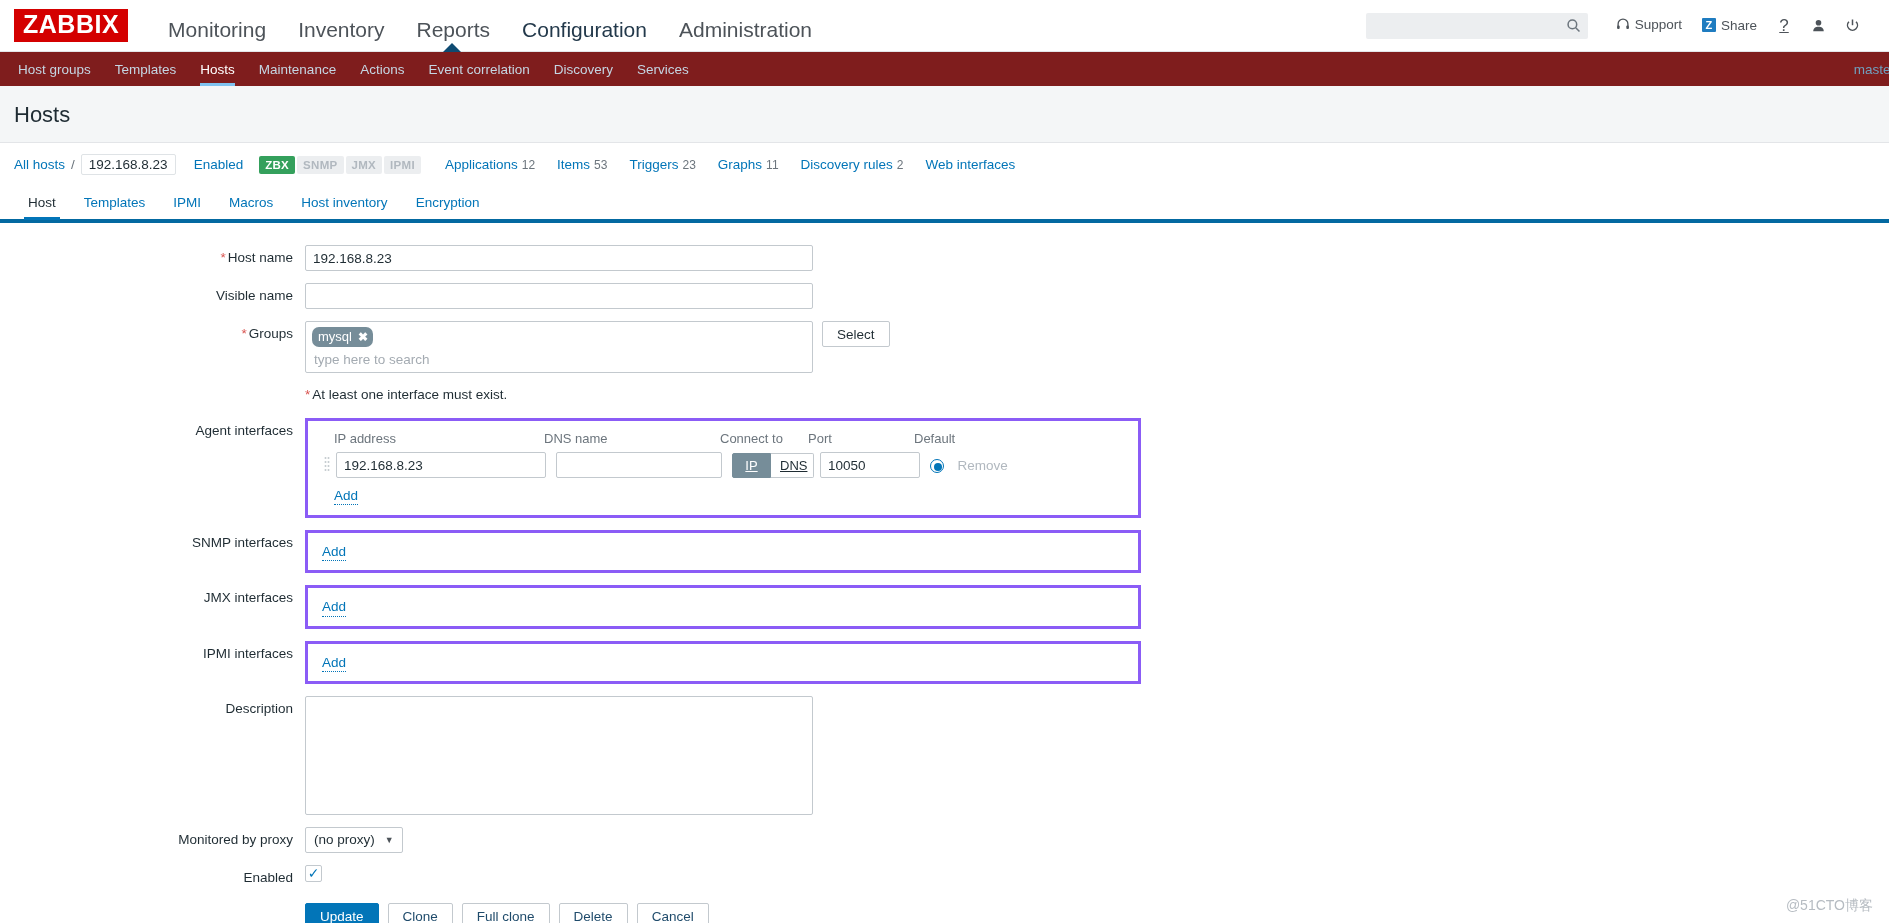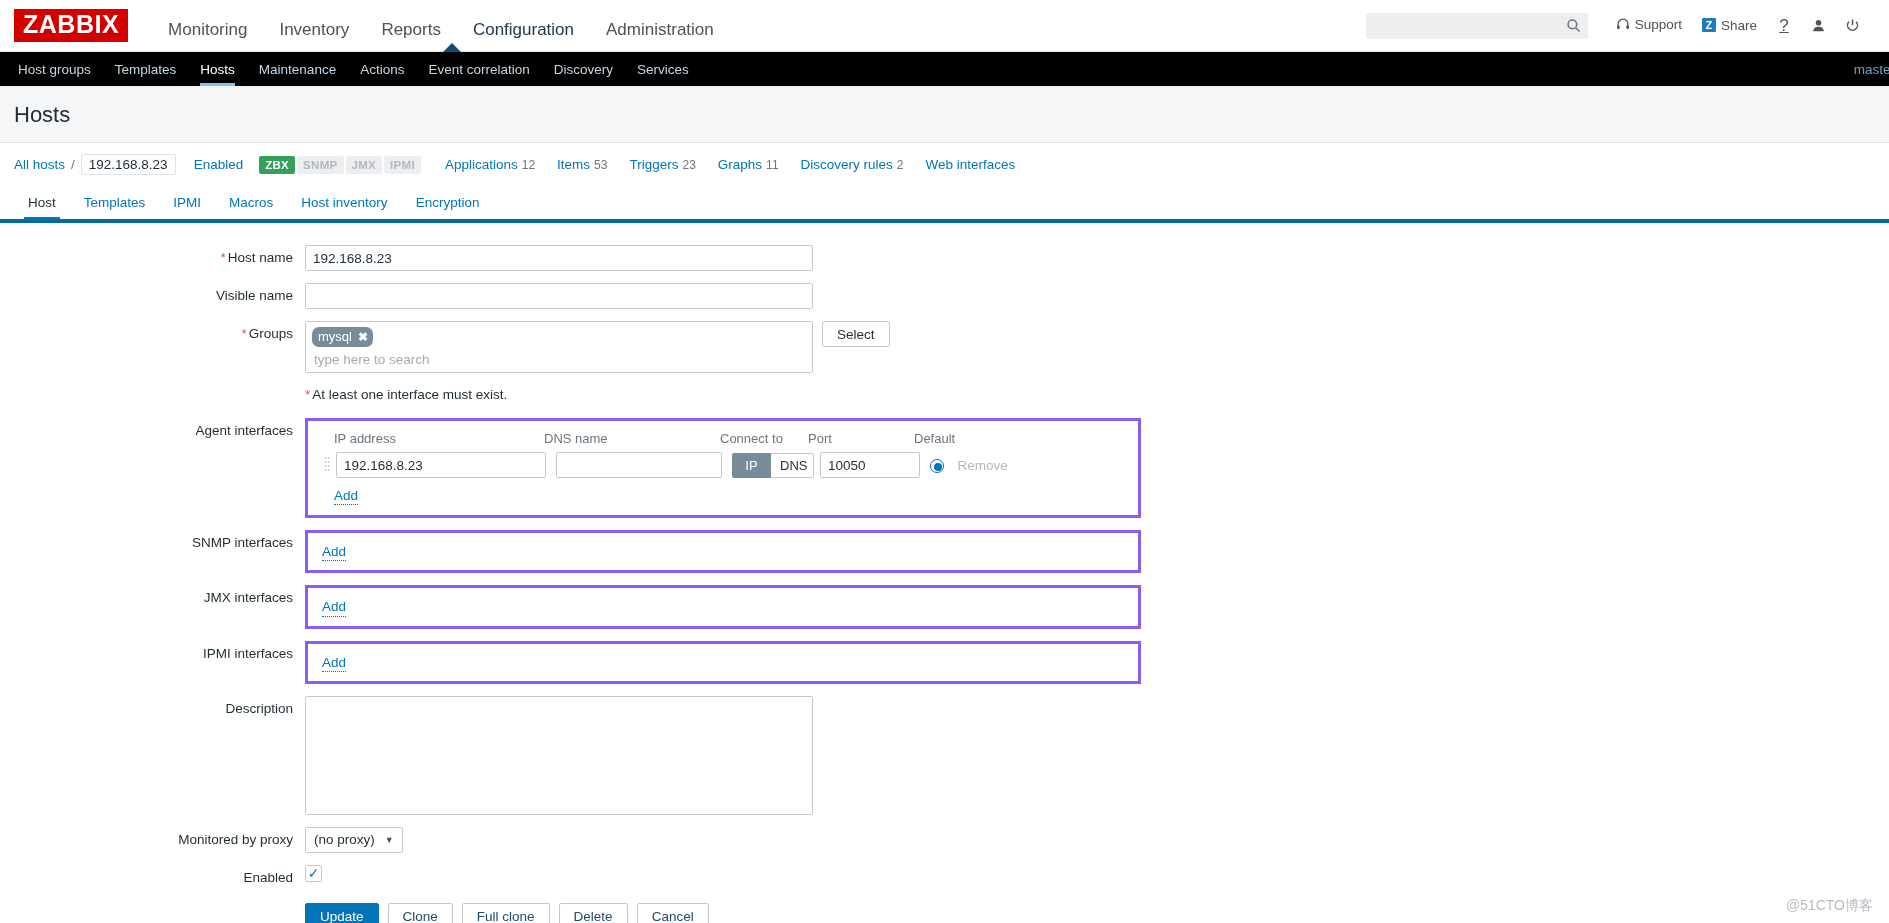--- a/index.html
+++ b/index.html
@@ -28,21 +28,21 @@
     font-weight: bold;
     letter-spacing: 0.5px;
     padding: 2px 9px 4px 9px;
     line-height: 1.05;
     margin-right: 24px;
     font-family: "Liberation Sans", sans-serif;
   }
   .mainnav { display: flex; align-items: center; height: 100%; }
   .mainnav a {
     color: #4d5359;
-    font-size: 17px;
+    font-size: 21px;
     text-decoration: none;
     padding: 0 16px;
     line-height: 52px;
     white-space: nowrap;
     margin-top: 8px;
   }
   .mainnav a.active { color: #23394b; }
   .header-right {
     margin-left: auto;
     display: flex;
@@ -103,21 +103,21 @@
     width: 14px; height: 14px;
     display: inline-flex;
     align-items: center;
     justify-content: center;
     border-radius: 1px;
   }
 
   
   .subnav {
     height: 34px;
-    background: #000000;
+    background: #7f1d1d;
     display: flex;
     align-items: stretch;
     padding-left: 6px;
     position: relative;
   }
   .subnav a {
     color: #c5d6e3;
     font-size: 13.5px;
     text-decoration: none;
     padding: 0 12px;
@@ -351,20 +351,21 @@
   .toggle-btn {
     border: 1px solid #c3c9ce;
     background: #ffffff;
     color: #1f2c33;
     font-size: 13px;
     padding: 4px 9px;
     height: 25px;
     cursor: pointer;
     font-family: "Liberation Sans", sans-serif;
     min-width: 39px;
+    text-decoration: underline;
   }
   .toggle-btn.sel {
     background: #768d99;
     color: #ffffff;
     border-color: #768d99;
   }
   .toggle-btn:first-child { border-radius: 2px 0 0 2px; }
   .toggle-btn:last-child { border-radius: 0 2px 2px 0; border-left: none; }
 
   .radio-dot {

